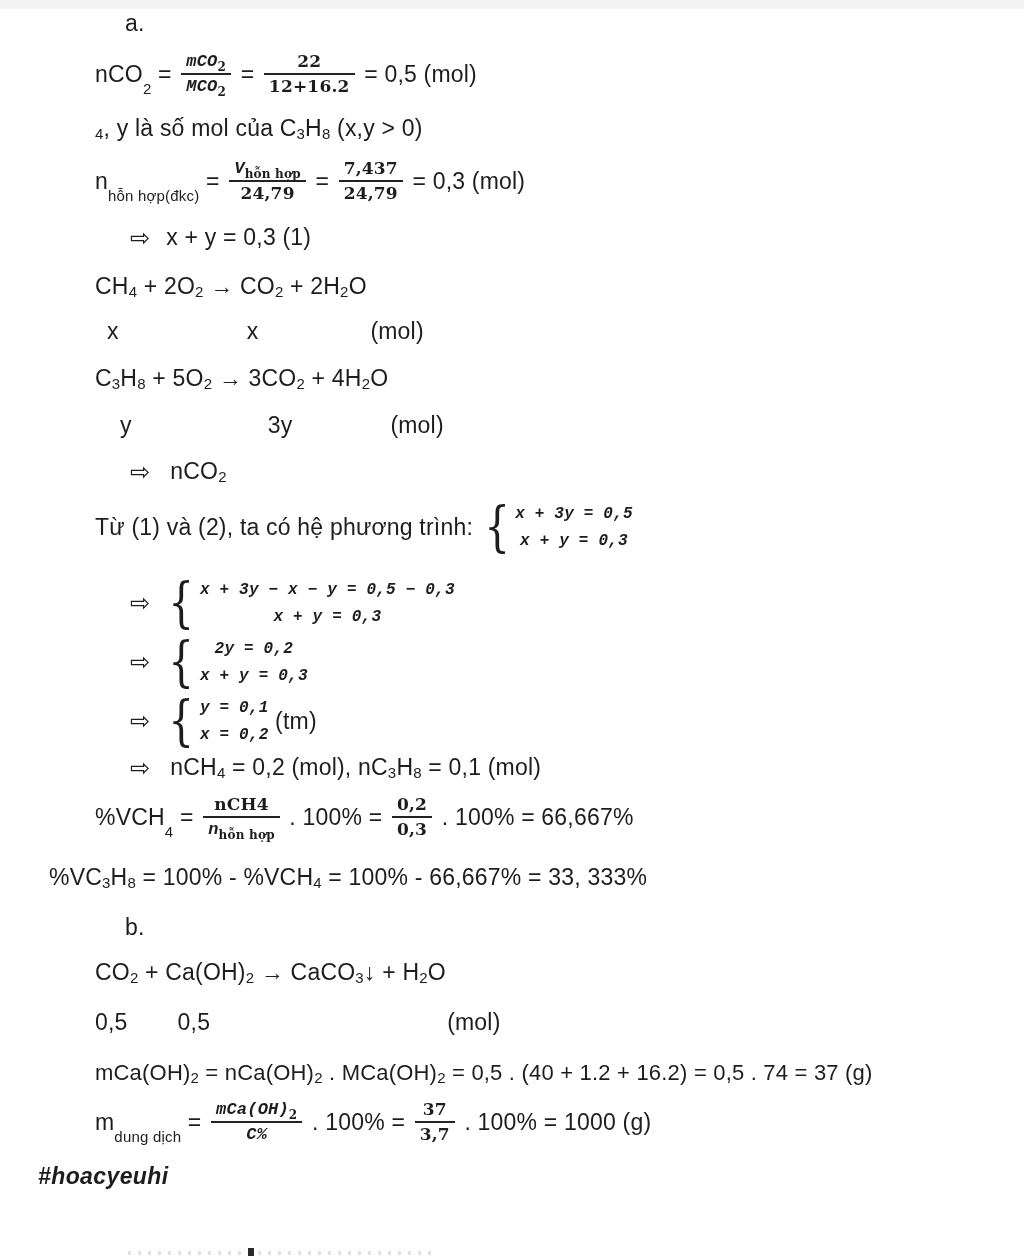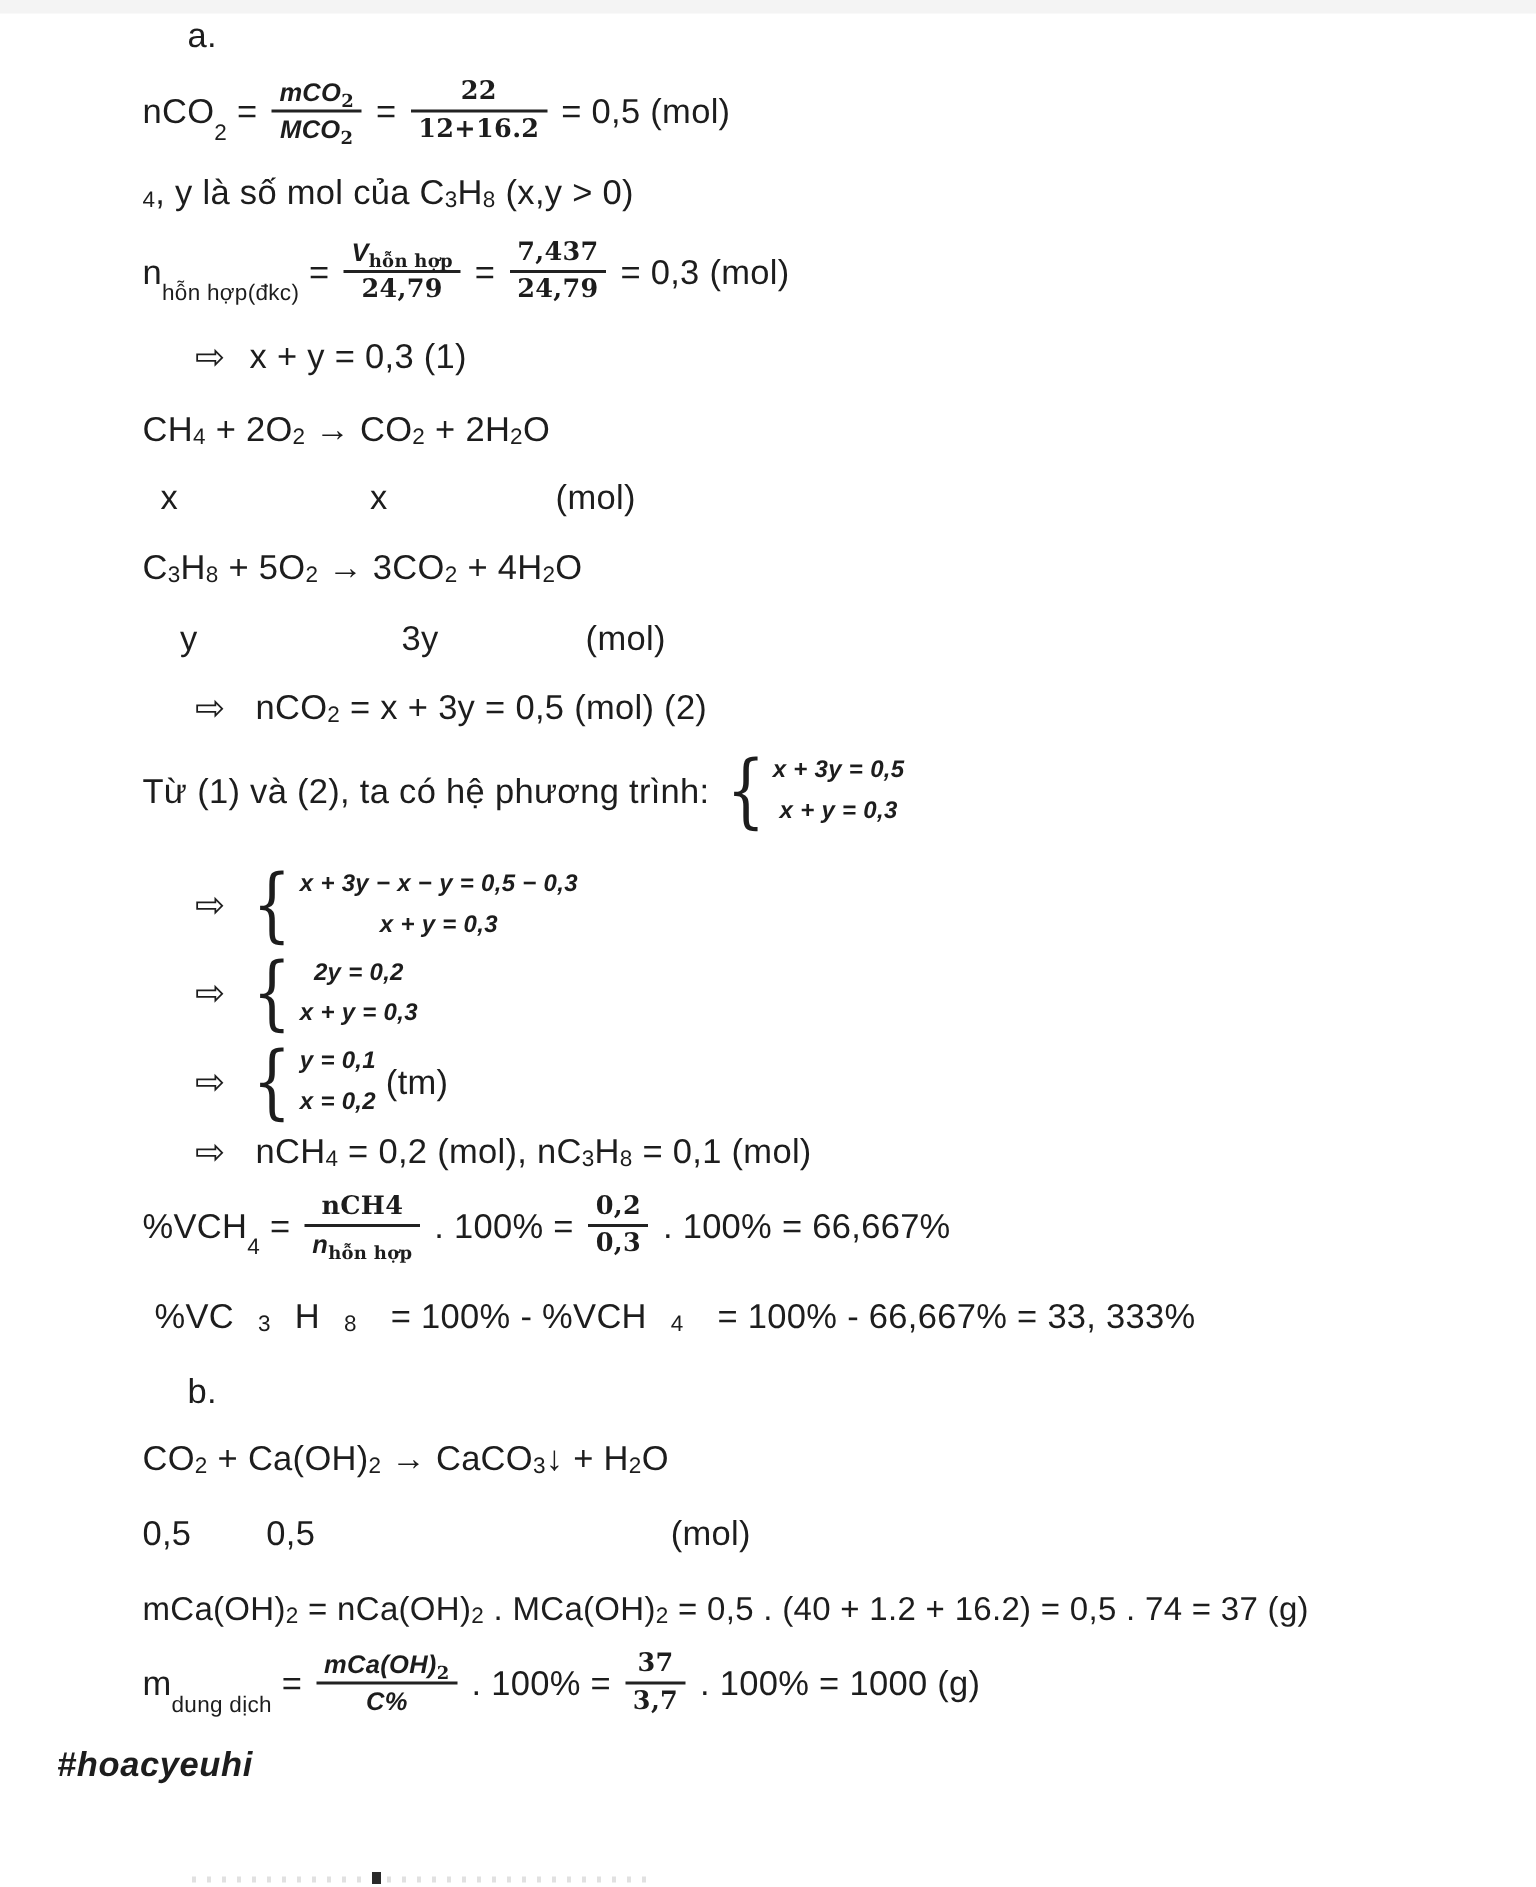--- a/index.html
+++ b/index.html
@@ -41,21 +41,21 @@
     font-size:17px; line-height:21px; margin:0 3px;
     text-align:center; vertical-align:middle;
   }
   .frac .num { border-bottom:2px solid #222; padding:0 5px 1px; }
   .frac .den { padding:1px 5px 0; }
   .frac .num, .frac .den {
     display:flex; align-items:flex-end; justify-content:center;
   }
   .frac .mi { font-style:italic; }
   .frac .sub { font-size:12px; line-height:12px; transform:translateY(1px); }
-  .mi { font-family:Liberation Sans, sans-serif; font-style:italic; }
+  .mi { font-family:Liberation Mono, monospace; font-style:italic; }
   .mb { font-weight:bold; }
   
   .cases { display:inline-flex; align-items:center; }
   .cases .brace {
     font-family:"DejaVu Serif", serif; font-size:54px; font-weight:400;
     line-height:50px; transform:scaleX(0.75); margin-right:1px;
   }
   .cases .rows { display:flex; flex-direction:column; }
   .cases .row {
     font-family:"DejaVu Serif", serif; font-style:italic; font-weight:bold;
@@ -83,28 +83,28 @@
   <div class="doc" id="doc" style="color: rgb(29, 29, 29);">
       <div class="line" style="margin-top: 0px; margin-left: 125px;"><span class="t">a.</span></div>
       <div class="line" style="margin-top: 14px; margin-left: 95px;"><span class="t">nCO</span><span class="sub">2</span><span class="t"> = </span><span class="frac"><span class="num"><span class="mi">mCO</span><span class="sub">2</span></span><span class="den"><span class="mi">MCO</span><span class="sub">2</span></span></span><span class="t"> = </span><span class="frac"><span class="num"><span class="t">22</span></span><span class="den"><span class="t">12+16.2</span></span></span><span class="t"> = 0,5 (mol)</span></div>
       <div class="line" style="margin-top: 18px; margin-left: 95px;"><span class="sub">4</span><span class="t">, y là số mol của C</span><span class="sub">3</span><span class="t">H</span><span class="sub">8</span><span class="t"> (x,y &gt; 0)</span></div>
       <div class="line" style="margin-top: 16px; margin-left: 95px;"><span class="t">n</span><span class="sub">hỗn hợp(đkc)</span><span class="t"> = </span><span class="frac"><span class="num"><span class="mi">V</span><span class="sub">hỗn hợp</span></span><span class="den"><span class="t">24,79</span></span></span><span class="t"> = </span><span class="frac"><span class="num"><span class="t">7,437</span></span><span class="den"><span class="t">24,79</span></span></span><span class="t"> = 0,3 (mol)</span></div>
       <div class="line" style="margin-top: 20px; margin-left: 130px;"><span class="arrow">⇨</span><span class="sp" style="width: 16px;"></span><span class="t">x + y = 0,3 (1)</span></div>
       <div class="line" style="margin-top: 22px; margin-left: 95px;"><span class="t">CH</span><span class="sub">4</span><span class="t"> + 2O</span><span class="sub">2</span><span class="t"> → CO</span><span class="sub">2</span><span class="t"> + 2H</span><span class="sub">2</span><span class="t">O</span></div>
       <div class="line" style="margin-top: 18px; margin-left: 95px;"><span class="sp" style="width: 12px;"></span><span class="t">x</span><span class="sp" style="width: 128px;"></span><span class="t">x</span><span class="sp" style="width: 112px;"></span><span class="t">(mol)</span></div>
       <div class="line" style="margin-top: 20px; margin-left: 95px;"><span class="t">C</span><span class="sub">3</span><span class="t">H</span><span class="sub">8</span><span class="t"> + 5O</span><span class="sub">2</span><span class="t"> → 3CO</span><span class="sub">2</span><span class="t"> + 4H</span><span class="sub">2</span><span class="t">O</span></div>
       <div class="line" style="margin-top: 20px; margin-left: 95px;"><span class="sp" style="width: 25px;"></span><span class="t">y</span><span class="sp" style="width: 136px;"></span><span class="t">3y</span><span class="sp" style="width: 98px;"></span><span class="t">(mol)</span></div>
-      <div class="line" style="margin-top: 19px; margin-left: 130px;"><span class="arrow">⇨</span><span class="sp" style="width: 20px;"></span><span class="t">nCO</span><span class="sub">2</span><span class="t"> = x + 3y = 0,5 (mol) (2)</span></div>
+      <div class="line" style="margin-top: 19px; margin-left: 130px;"><span class="arrow">⇨</span><span class="sp" style="width: 20px;"></span><span class="t">nCO</span><span class="sub">2</span></div>
       <div class="line" style="margin-top: 15px; margin-left: 95px;"><span class="t">Từ (1) và (2), ta có hệ phương trình: </span><span class="cases center"><span class="brace">{</span><span class="rows"><span class="row"><span class="mi">x + 3y = 0,5</span></span><span class="row"><span class="mi">x + y = 0,3</span></span></span></span></div>
       <div class="line" style="margin-top: 22px; margin-left: 130px;"><span class="arrow">⇨</span><span class="sp" style="width: 14px;"></span><span class="cases center"><span class="brace">{</span><span class="rows"><span class="row"><span class="mi">x + 3y − x − y = 0,5 − 0,3</span></span><span class="row"><span class="mi">x + y = 0,3</span></span></span></span></div>
       <div class="line" style="margin-top: 5px; margin-left: 130px;"><span class="arrow">⇨</span><span class="sp" style="width: 14px;"></span><span class="cases center"><span class="brace">{</span><span class="rows"><span class="row"><span class="mi">2y = 0,2</span></span><span class="row"><span class="mi">x + y = 0,3</span></span></span></span></div>
       <div class="line" style="margin-top: 5px; margin-left: 130px;"><span class="arrow">⇨</span><span class="sp" style="width: 14px;"></span><span class="cases left"><span class="brace">{</span><span class="rows"><span class="row"><span class="mi">y = 0,1</span></span><span class="row"><span class="mi">x = 0,2</span></span></span></span><span class="t"> (tm)</span></div>
       <div class="line" style="margin-top: 6px; margin-left: 130px;"><span class="arrow">⇨</span><span class="sp" style="width: 20px;"></span><span class="t">nCH</span><span class="sub">4</span><span class="t"> = 0,2 (mol), nC</span><span class="sub">3</span><span class="t">H</span><span class="sub">8</span><span class="t"> = 0,1 (mol)</span></div>
       <div class="line" style="margin-top: 13px; margin-left: 95px;"><span class="t">%VCH</span><span class="sub">4</span><span class="t"> = </span><span class="frac"><span class="num"><span class="mb">nCH4</span></span><span class="den"><span class="mi">n</span><span class="sub">hỗn hợp</span></span></span><span class="t"> . 100% = </span><span class="frac"><span class="num"><span class="t">0,2</span></span><span class="den"><span class="t">0,3</span></span></span><span class="t"> . 100% = 66,667%</span></div>
-      <div class="line" style="margin-top: 24px; margin-left: 103px; gap: 16px;"><span class="t">%VC</span><span class="sub">3</span><span class="t">H</span><span class="sub">8</span><span class="t"> = 100% - %VCH</span><span class="sub">4</span><span class="t"> = 100% - 66,667% = 33, 333%</span></div>
+      <div class="line" style="margin-top: 24px; margin-left: 49px;"><span class="t">%VC</span><span class="sub">3</span><span class="t">H</span><span class="sub">8</span><span class="t"> = 100% - %VCH</span><span class="sub">4</span><span class="t"> = 100% - 66,667% = 33, 333%</span></div>
       <div class="line" style="margin-top: 23px; margin-left: 125px;"><span class="t">b.</span></div>
       <div class="line" style="margin-top: 18px; margin-left: 95px;"><span class="t">CO</span><span class="sub">2</span><span class="t"> + Ca(OH)</span><span class="sub">2</span><span class="t"> → CaCO</span><span class="sub">3</span><span class="t">↓ + H</span><span class="sub">2</span><span class="t">O</span></div>
       <div class="line" style="margin-top: 23px; margin-left: 95px;"><span class="t">0,5</span><span class="sp" style="width: 50px;"></span><span class="t">0,5</span><span class="sp" style="width: 237px;"></span><span class="t">(mol)</span></div>
       <div class="line" style="margin-top: 23px; margin-left: 95px; font-size: 22px;"><span class="t">mCa(OH)</span><span class="sub">2</span><span class="t"> = nCa(OH)</span><span class="sub">2</span><span class="t"> . MCa(OH)</span><span class="sub">2</span><span class="t"> = 0,5 . (40 + 1.2 + 16.2) = 0,5 . 74 = 37 (g)</span></div>
       <div class="line" style="margin-top: 13px; margin-left: 95px;"><span class="t">m</span><span class="sub">dung dịch</span><span class="t"> = </span><span class="frac"><span class="num"><span class="mi">mCa(OH)</span><span class="sub">2</span></span><span class="den"><span class="mi">C%</span></span></span><span class="t"> . 100% = </span><span class="frac"><span class="num"><span class="t">37</span></span><span class="den"><span class="t">3,7</span></span></span><span class="t"> . 100% = 1000 (g)</span></div>
       <div class="line brand" style="margin-top: 18px; margin-left: 38px;"><span class="t">#hoacyeuhi</span></div>
     </div>
   <div class="artifact"></div>
   <div class="artifact-tick"></div>
 </div>

